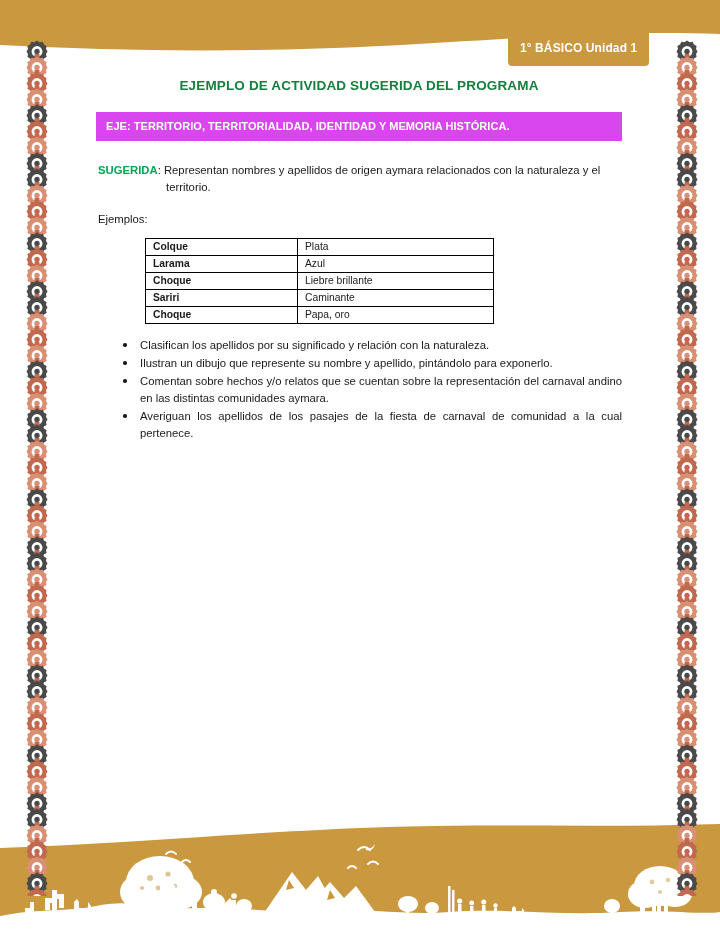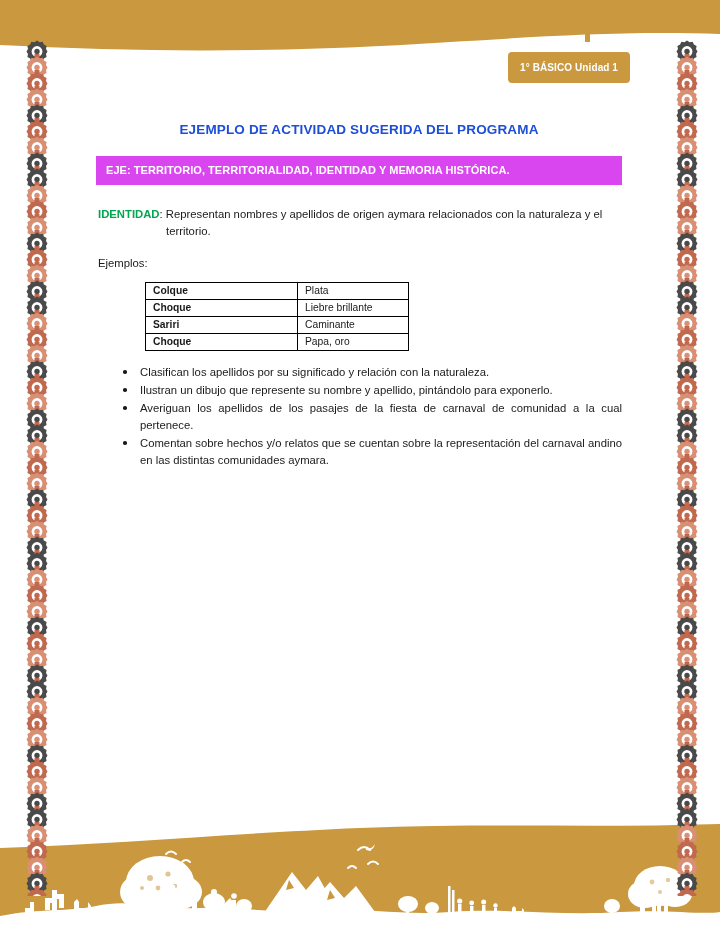--- a/index.html
+++ b/index.html
@@ -24,31 +24,31 @@
     position: absolute;
     top: 0; left: 0;
     width: 720px;
     height: 62px;
     z-index: 2;
   }
   .header-band svg { display: block; width: 720px; height: 62px; }
 
   .unit-badge {
     position: absolute;
-    top: 52px;
+    top: 29px;
     left: 508px;
-    height: 31px;
+    height: 37px;
     padding: 0 12px;
     display: flex;
     align-items: center;
     justify-content: center;
     background: #c9983f;
     border-radius: 4px;
     color: #ffffff;
-    font-size: 10px;
+    font-size: 12px;
     font-weight: bold;
     letter-spacing: .1px;
     white-space: nowrap;
     z-index: 5;
   }
   .badge-stem {
     position: absolute;
     top: 32px;
     left: 585px;
     width: 5px;
@@ -87,24 +87,23 @@
     top: 78px;
     left: 96px;
     width: 526px;
     z-index: 1;
   }
 
   .doc-title {
     text-align: center;
     font-size: 13.5px;
     font-weight: bold;
-    color: #1d4ed8;
+    color: #15803d;
     letter-spacing: .15px;
     margin-bottom: 19px;
-    margin-top: 44px;
   }
 
   .eje-bar {
     background: #d946ef;
     color: #ffffff;
     font-size: 11px;
     font-weight: bold;
     padding: 8px 10px 9px 10px;
     letter-spacing: .05px;
     margin-bottom: 21px;
@@ -155,21 +154,21 @@
     height: 3.6px;
     border-radius: 50%;
     background: #1a1a1a;
   }
   li b { font-weight: bold; }
 
   
   .word-table {
     border-collapse: collapse;
     margin: 13px 0 13px 49px;
-    width: 264px;
+    width: 349px;
     background: #ffffff;
   }
   .word-table td {
     border: 1px solid #000000;
     height: 17px;
     padding: 1px 5px 2px 7px;
     font-size: 10.3px;
     color: #1a1a1a;
     line-height: 1.2;
     vertical-align: middle;
@@ -905,53 +904,57 @@
     </svg>
   </div>
 
   <div class="content">
 
     <div class="doc-title">EJEMPLO DE ACTIVIDAD SUGERIDA DEL PROGRAMA</div>
 
     <div class="eje-bar">EJE: TERRITORIO, TERRITORIALIDAD, IDENTIDAD Y MEMORIA HISTÓRICA.</div>
 
     <div class="activity-line">
-      <span class="activity-label">IDENTIDAD</span><span>: Representan nombres y apellidos de origen aymara relacionados con la naturaleza y el</span>
+      <span class="activity-label">SUGERIDA</span><span>: Representan nombres y apellidos de origen aymara relacionados con la naturaleza y el</span>
       <span class="activity-cont">territorio.</span>
     </div>
 
     <div class="examples-label">Ejemplos:</div>
 
 
     <table class="word-table">
       <tbody>
         <tr>
           <td class="term">Colque</td>
           <td class="meaning">Plata</td>
+        </tr>
+        <tr>
+          <td class="term">Larama</td>
+          <td class="meaning">Azul</td>
         </tr>
         <tr>
           <td class="term">Choque</td>
           <td class="meaning">Liebre brillante</td>
         </tr>
         <tr>
           <td class="term">Sariri</td>
           <td class="meaning">Caminante</td>
         </tr>
         <tr>
           <td class="term">Choque</td>
           <td class="meaning">Papa, oro</td>
         </tr>
       </tbody>
     </table>
 
     <ul class="bullets bullets-after">
       <li>Clasifican los apellidos por su significado y relación con la naturaleza.</li>
       <li>Ilustran un dibujo que represente su nombre y apellido, pintándolo para exponerlo.</li>
+      <li>Comentan sobre hechos y/o relatos que se cuentan sobre la representación del carnaval andino en las distintas comunidades aymara.</li>
       <li>Averiguan los apellidos de los pasajes de la fiesta de carnaval de comunidad a la cual pertenece.</li>
-      <li>Comentan sobre hechos y/o relatos que se cuentan sobre la representación del carnaval andino en las distintas comunidades aymara.</li>
     </ul>
 
   </div>
 
   <div class="footer-band">
     <svg viewBox="0 0 720 112" preserveAspectRatio="none" xmlns="http://www.w3.org/2000/svg">
 
       <path d="M0,28 C120,24 220,14 360,8 C480,3 600,8 720,4 L720,112 L0,112 Z" fill="#c9983f"></path>
 
       <path d="M0,96 C40,88 70,92 96,86 C130,78 160,90 200,88

